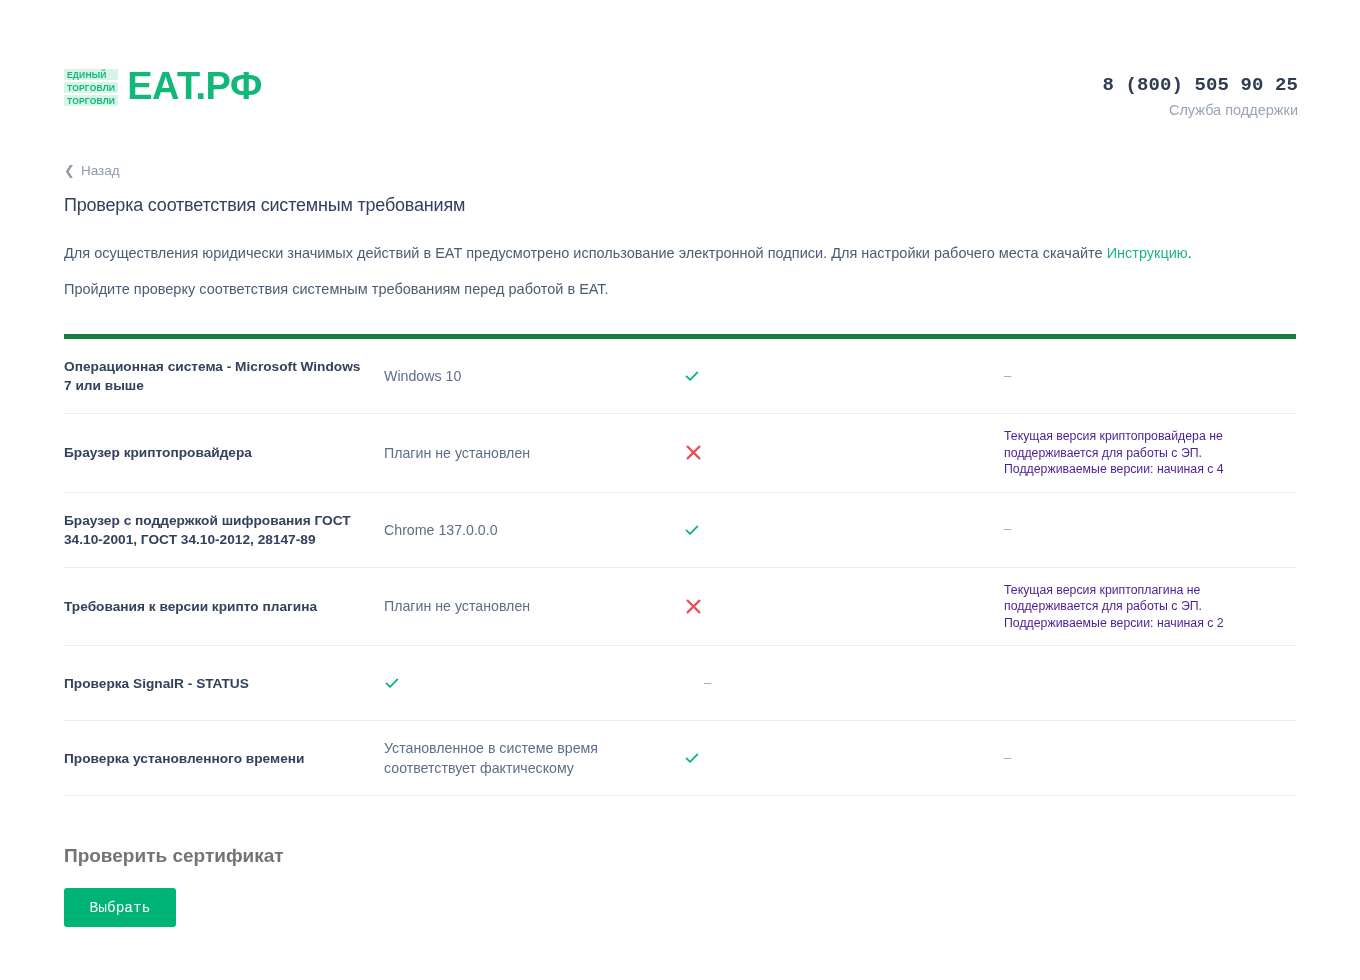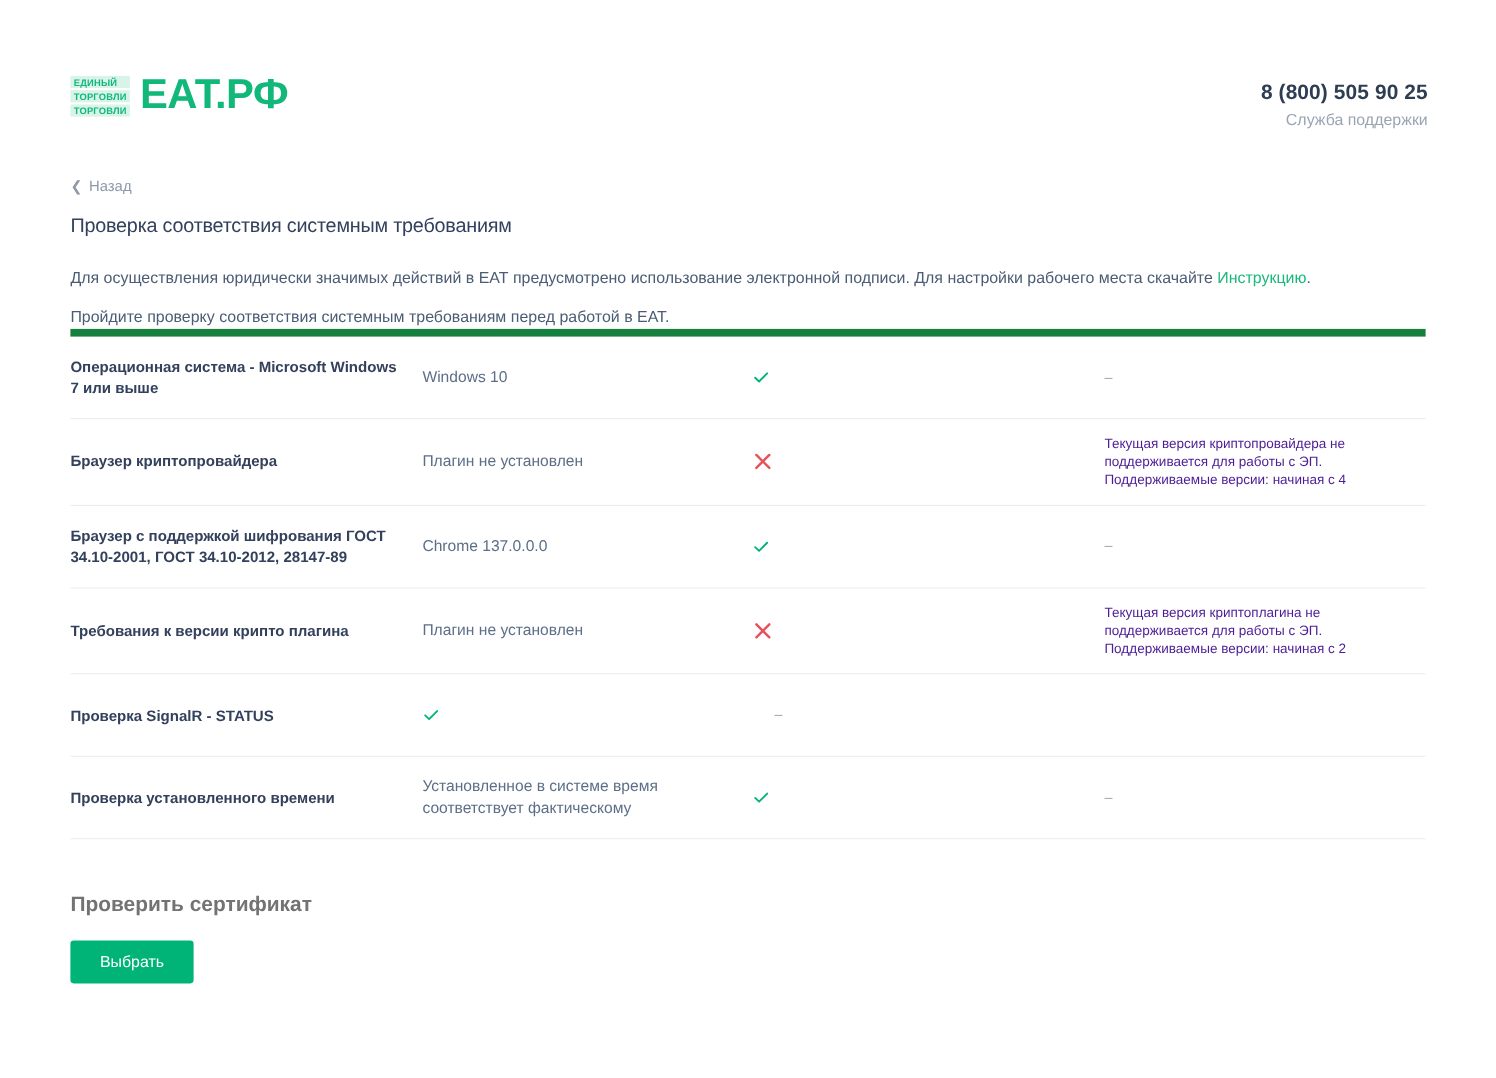--- a/index.html
+++ b/index.html
@@ -64,20 +64,21 @@
   .contacts {
     text-align: right;
     padding-top: 8px;
   }
   .phone {
     font-size: 19px;
     line-height: 22px;
     font-weight: 700;
     color: #2f3d53;
     letter-spacing: 0.1px;
+    font-family: Liberation Mono, monospace;
   }
   .support {
     margin-top: 5px;
     font-size: 14.5px;
     line-height: 18px;
     color: #9aa5b4;
   }
 
   
   .content {
@@ -114,21 +115,22 @@
     color: #4b5c74;
   }
   p.intro.second { margin-top: 16px; }
   a.inline-link {
     color: #1bb87e;
     text-decoration: none;
   }
 
   
   .req-table {
-    border-top: 7px solid #15803d;
+    margin-top: 35px;
+    border-top: 5px solid #15803d;
   }
   .req-row {
     display: flex;
     align-items: center;
     border-bottom: 1px solid #e9edf1;
     min-height: 75px;
     padding: 14px 0;
   }
   .col-label {
     width: 320px;
@@ -190,21 +192,21 @@
     margin-top: 20px;
     display: inline-flex;
     align-items: center;
     justify-content: center;
     min-width: 112px;
     height: 39px;
     padding: 0 22px;
     background: #00b377;
     color: #ffffff;
     font-size: 14.5px;
-    font-family: Liberation Sans, sans-serif;
+    font-family: Liberation Mono, monospace;
     border: none;
     border-radius: 3px;
     cursor: pointer;
   }
 </style>
 </head>
 <body>
 
 <div class="page">
 

